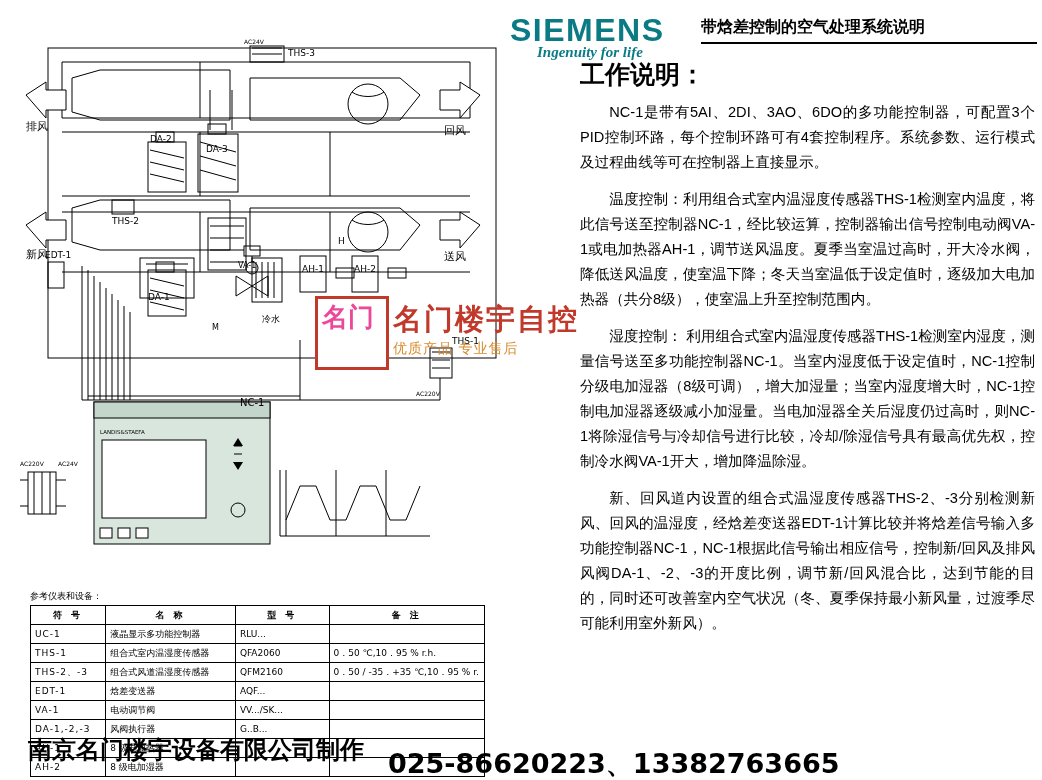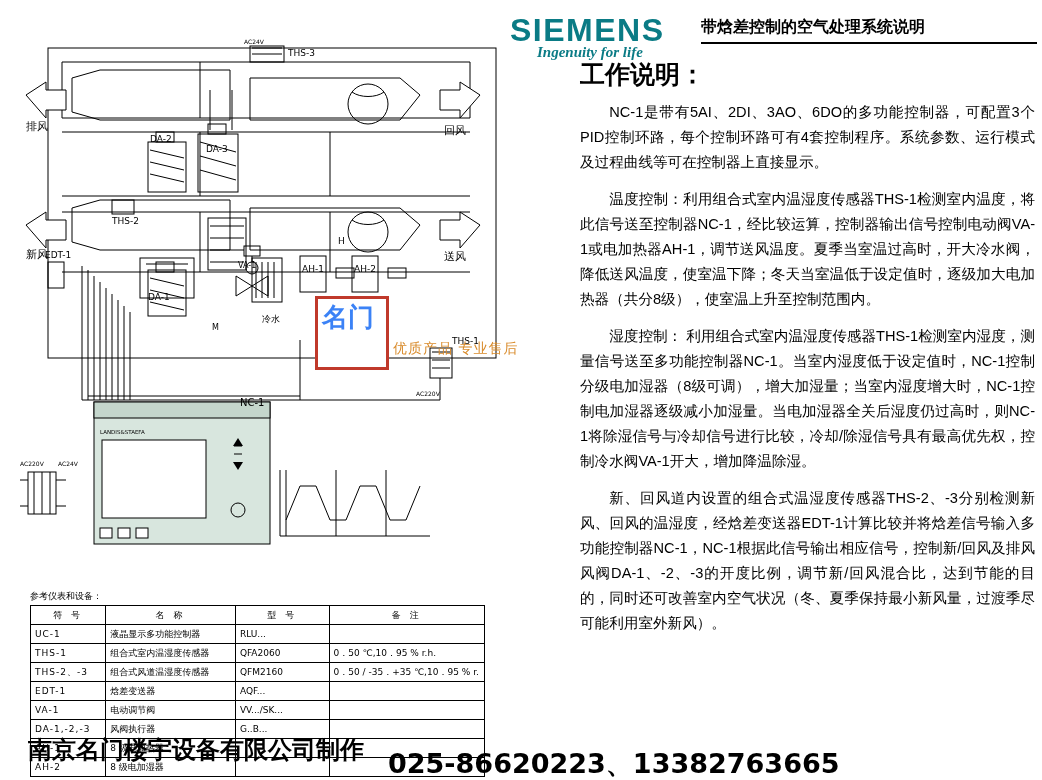--- a/index.html
+++ b/index.html
@@ -49,21 +49,21 @@
   .body-text p{margin:0 0 12px 0;text-indent:2em;}
 
   
   .stamp{position:absolute;left:-190px;top:296px;width:330px;height:80px;}
   .stamp-box{
     position:absolute;left:0;top:0;width:68px;height:68px;
     border:3px solid #c0392b;background:#ffffff;
   }
   .stamp-box .glyphs{
     position:absolute;left:4px;top:3px;width:60px;height:62px;
-    color:#3b82f6;font-family:"DejaVu Sans",sans-serif;
+    color:#ec4899;font-family:"DejaVu Sans",sans-serif;
     font-weight:bold;font-size:26px;line-height:30px;letter-spacing:0px;
   }
   .stamp-main{
     position:absolute;left:78px;top:4px;
     color:#c0392b;font-family:"DejaVu Sans",sans-serif;
     font-weight:bold;font-size:29px;letter-spacing:2px;
   }
   .stamp-sub{
     position:absolute;left:78px;top:44px;
     color:#d98b2b;font-family:"DejaVu Sans",sans-serif;
@@ -75,21 +75,21 @@
   .legend-caption{
     font-family:"DejaVu Sans",sans-serif;font-size:9px;color:#000;margin-bottom:2px;
   }
   table.legend{
     border-collapse:collapse;width:455px;
     font-family:"DejaVu Sans",sans-serif;font-size:9px;color:#000;
   }
   table.legend th,table.legend td{
     border:1px solid #000;padding:2px 4px;height:14px;vertical-align:middle;
   }
-  table.legend th{font-weight:normal;letter-spacing:3px;text-align:center;}
+  table.legend th{font-weight:bold;letter-spacing:3px;text-align:center;}
   table.legend td.c1{width:70px;letter-spacing:1px;}
   table.legend td.c2{width:135px;}
   table.legend td.c3{width:90px;}
   table.legend td.c4{width:160px;}
 
   
   .footer{position:absolute;left:0;top:728px;width:962px;height:52px;padding-left:16px;}
   .company{
     position:absolute;left:28px;top:6px;
     font-family:"DejaVu Sans",sans-serif;font-weight:bold;font-size:24px;color:#000;
@@ -290,20 +290,21 @@
       <p>NC-1是带有5AI、2DI、3AO、6DO的多功能控制器，可配置3个PID控制环路，每个控制环路可有4套控制程序。系统参数、运行模式及过程曲线等可在控制器上直接显示。</p>
       <p>温度控制：利用组合式室内温湿度传感器THS-1检测室内温度，将此信号送至控制器NC-1，经比较运算，控制器输出信号控制电动阀VA-1或电加热器AH-1，调节送风温度。夏季当室温过高时，开大冷水阀，降低送风温度，使室温下降；冬天当室温低于设定值时，逐级加大电加热器（共分8级），使室温上升至控制范围内。</p>
       <p>湿度控制： 利用组合式室内温湿度传感器THS-1检测室内湿度，测量信号送至多功能控制器NC-1。当室内湿度低于设定值时，NC-1控制分级电加湿器（8级可调），增大加湿量；当室内湿度增大时，NC-1控制电加湿器逐级减小加湿量。当电加湿器全关后湿度仍过高时，则NC-1将除湿信号与冷却信号进行比较，冷却/除湿信号具有最高优先权，控制冷水阀VA-1开大，增加降温除湿。</p>
       <p>新、回风道内设置的组合式温湿度传感器THS-2、-3分别检测新风、回风的温湿度，经焓差变送器EDT-1计算比较并将焓差信号输入多功能控制器NC-1，NC-1根据此信号输出相应信号，控制新/回风及排风风阀DA-1、-2、-3的开度比例，调节新/回风混合比，达到节能的目的，同时还可改善室内空气状况（冬、夏季保持最小新风量，过渡季尽可能利用室外新风）。</p>
     </div>
 
     <div class="stamp">
       <div class="stamp-box">
         <div class="glyphs">名门</div>
       </div>
+      <div class="stamp-main">名门楼宇自控</div>
       <div class="stamp-sub">优质产品  专业售后</div>
     </div>
   </div>
 
   <div class="legend-wrap">
     <div class="legend-caption">参考仪表和设备：</div>
     <table class="legend">
       <thead>
         <tr>
           <th class="c1">符  号</th>

